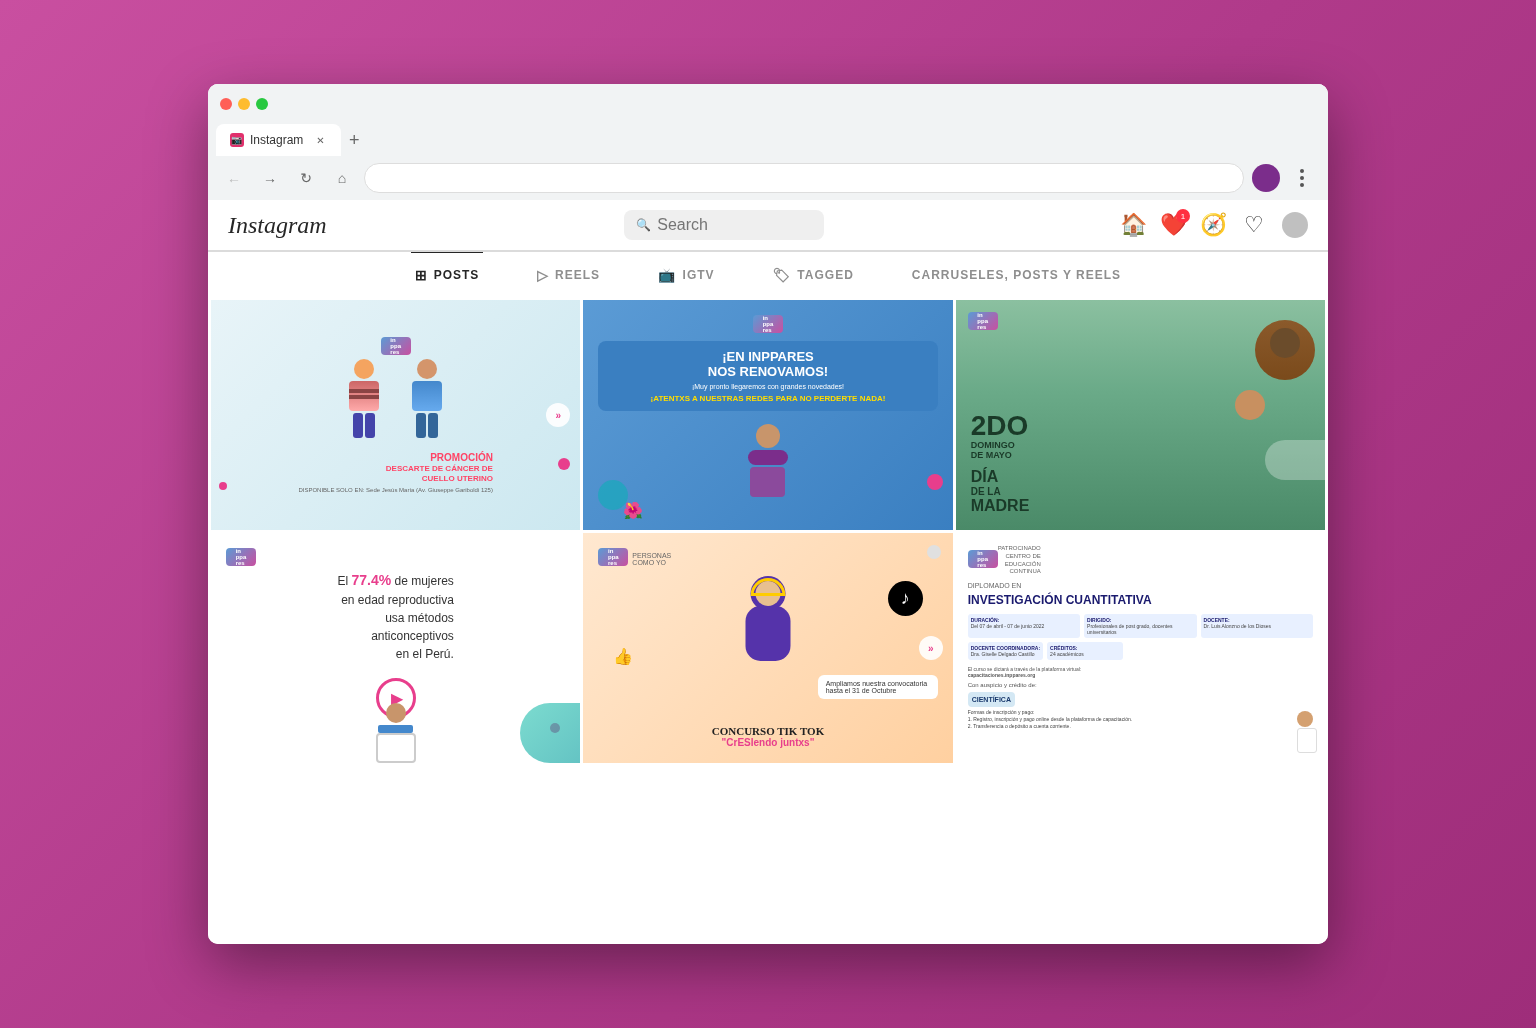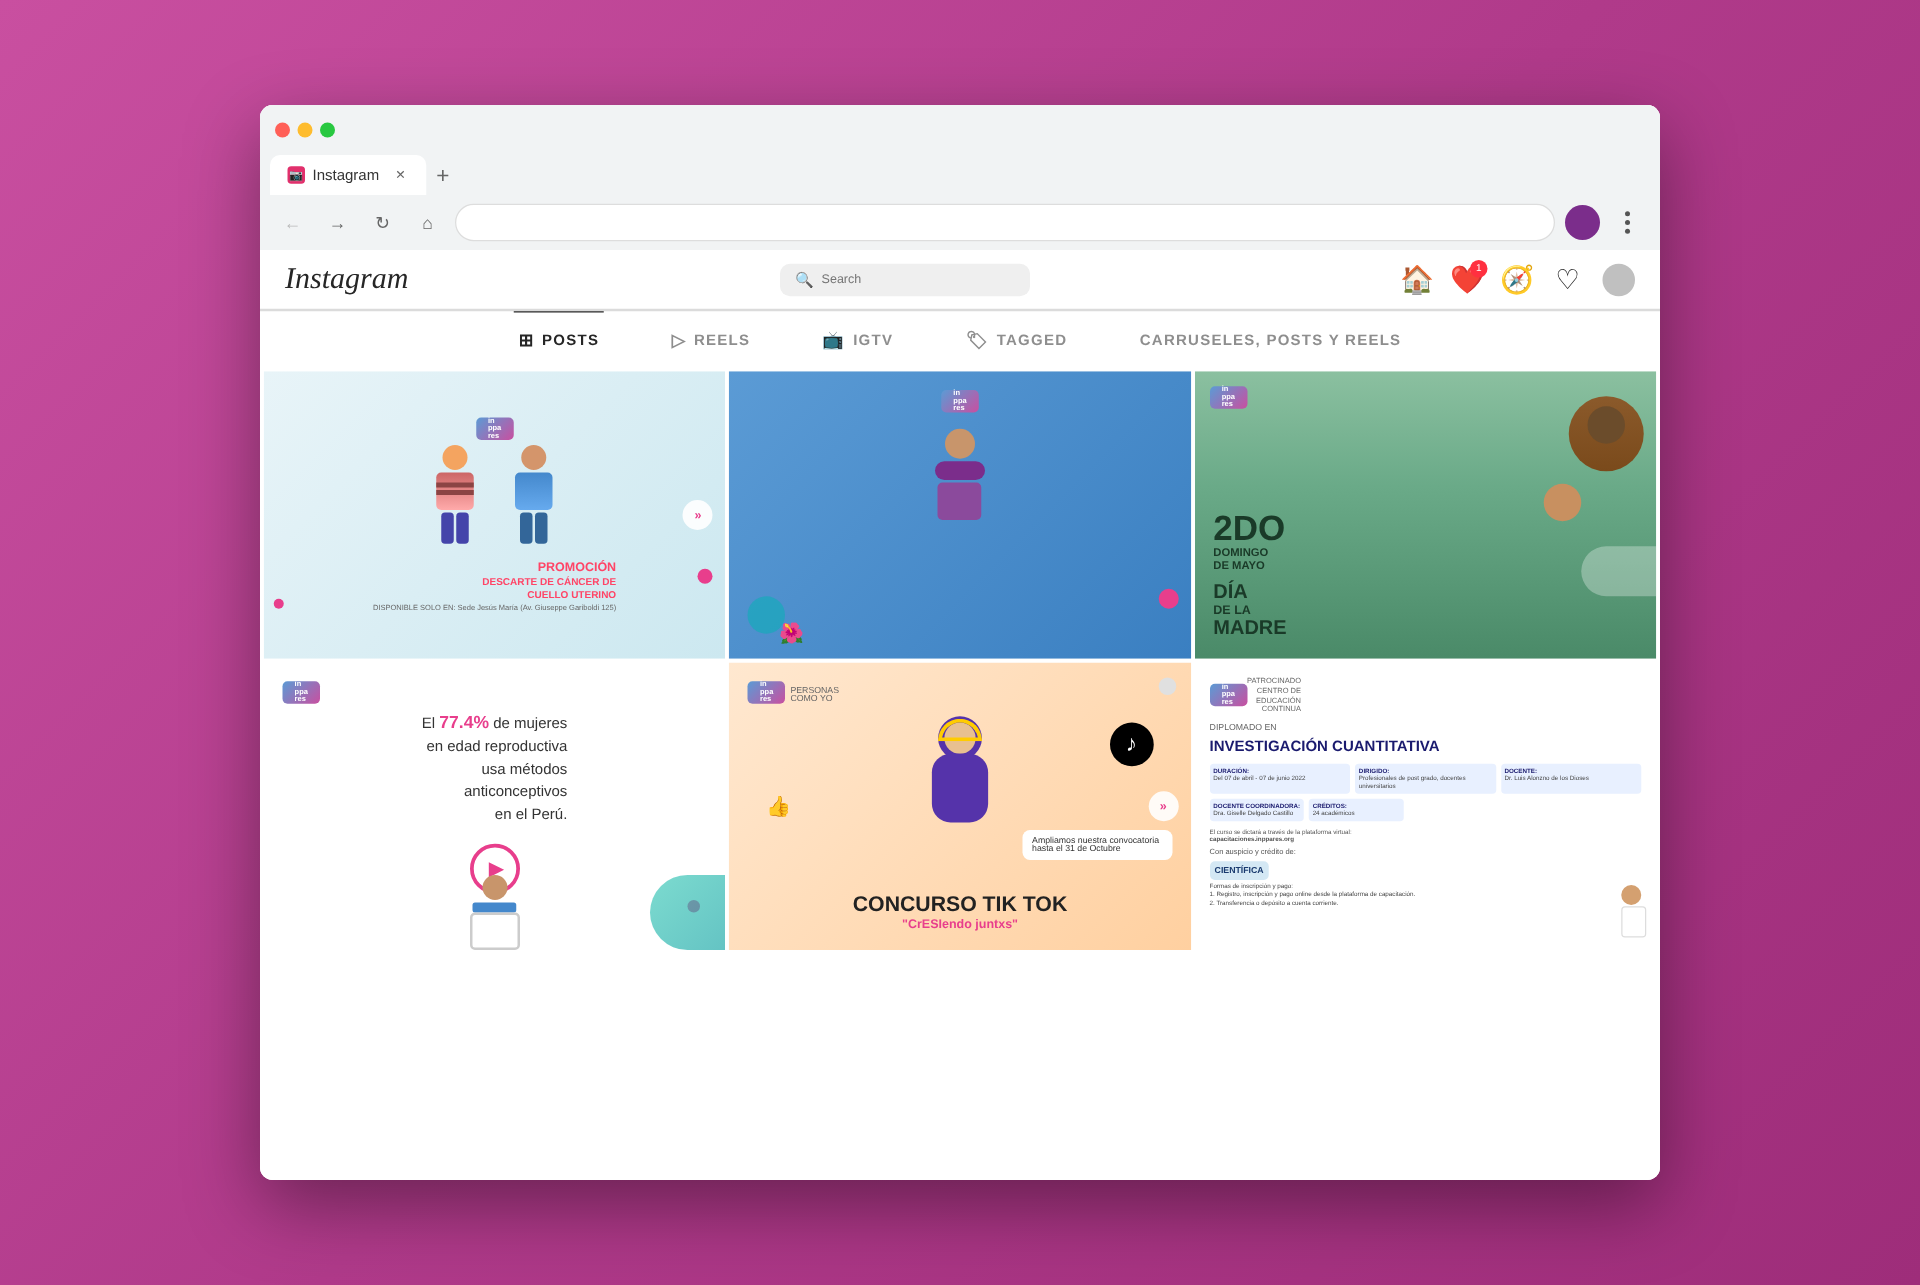--- a/index.html
+++ b/index.html
@@ -227,21 +227,21 @@
 
     .ig-search-icon {
       color: #8e8e8e;
       font-size: 12px;
     }
 
     .ig-search-input {
       border: none;
       background: transparent;
       color: #8b5cf6;
-      font-size: 10px;
+      font-size: 16px;
       outline: none;
       width: 100%;
     }
 
     .ig-nav-icons {
       display: flex;
       align-items: center;
       gap: 16px;
     }
 
@@ -471,25 +471,26 @@
       display: flex;
       flex-direction: column;
       align-items: center;
       justify-content: flex-start;
       padding: 15px;
       position: relative;
     }
 
     .post-5-text {
       text-align: center;
-      font-size: 17px;
+      font-size: 11px;
       font-weight: 900;
       color: #222;
       text-transform: uppercase;
       margin-top: 26px;
+      font-family: Liberation Serif, serif;
     }
 
     .post-5-subtitle {
       font-size: 10px;
       color: #e83e8c;
       font-weight: bold;
     }
 
     
     .post-6 {
@@ -728,20 +729,25 @@
             <div class="promo-detail">DISPONIBLE SOLO EN: Sede Jesús María (Av. Giuseppe Gariboldi 125)</div>
           </div>
         </div>
 
         <div class="post-arrow">»</div>
       </div>
 
       <div class="post-item">
         <div class="post-2">
           <div class="logo-small" style="margin-bottom:8px;">in<br>ppa<br>res</div>
+          <div class="post-2-text">
+            <div class="renovamos-title">¡EN INPPARES<br>NOS RENOVAMOS!</div>
+            <div class="renovamos-sub">¡Muy pronto llegaremos con grandes novedades!</div>
+            <div class="renovamos-atent">¡Atentxs a nuestras redes para no perderte nada!</div>
+          </div>
 
           <div style="display:flex;flex-direction:column;align-items:center;margin-top:5px;">
             <div style="width:24px;height:24px;border-radius:50%;background:#c8956b;"></div>
             <div style="width:40px;height:15px;background:#7b2d8b;border-radius:10px;margin-top:2px;"></div>
             <div style="width:35px;height:30px;background:#8b4a9c;border-radius:4px;margin-top:2px;"></div>
           </div>
 
           <div style="position:absolute;bottom:20px;left:15px;width:30px;height:30px;border-radius:50%;background:rgba(0,180,180,0.5);"></div>
           <div style="position:absolute;bottom:40px;right:10px;width:16px;height:16px;border-radius:50%;background:#e83e8c;"></div>
 

